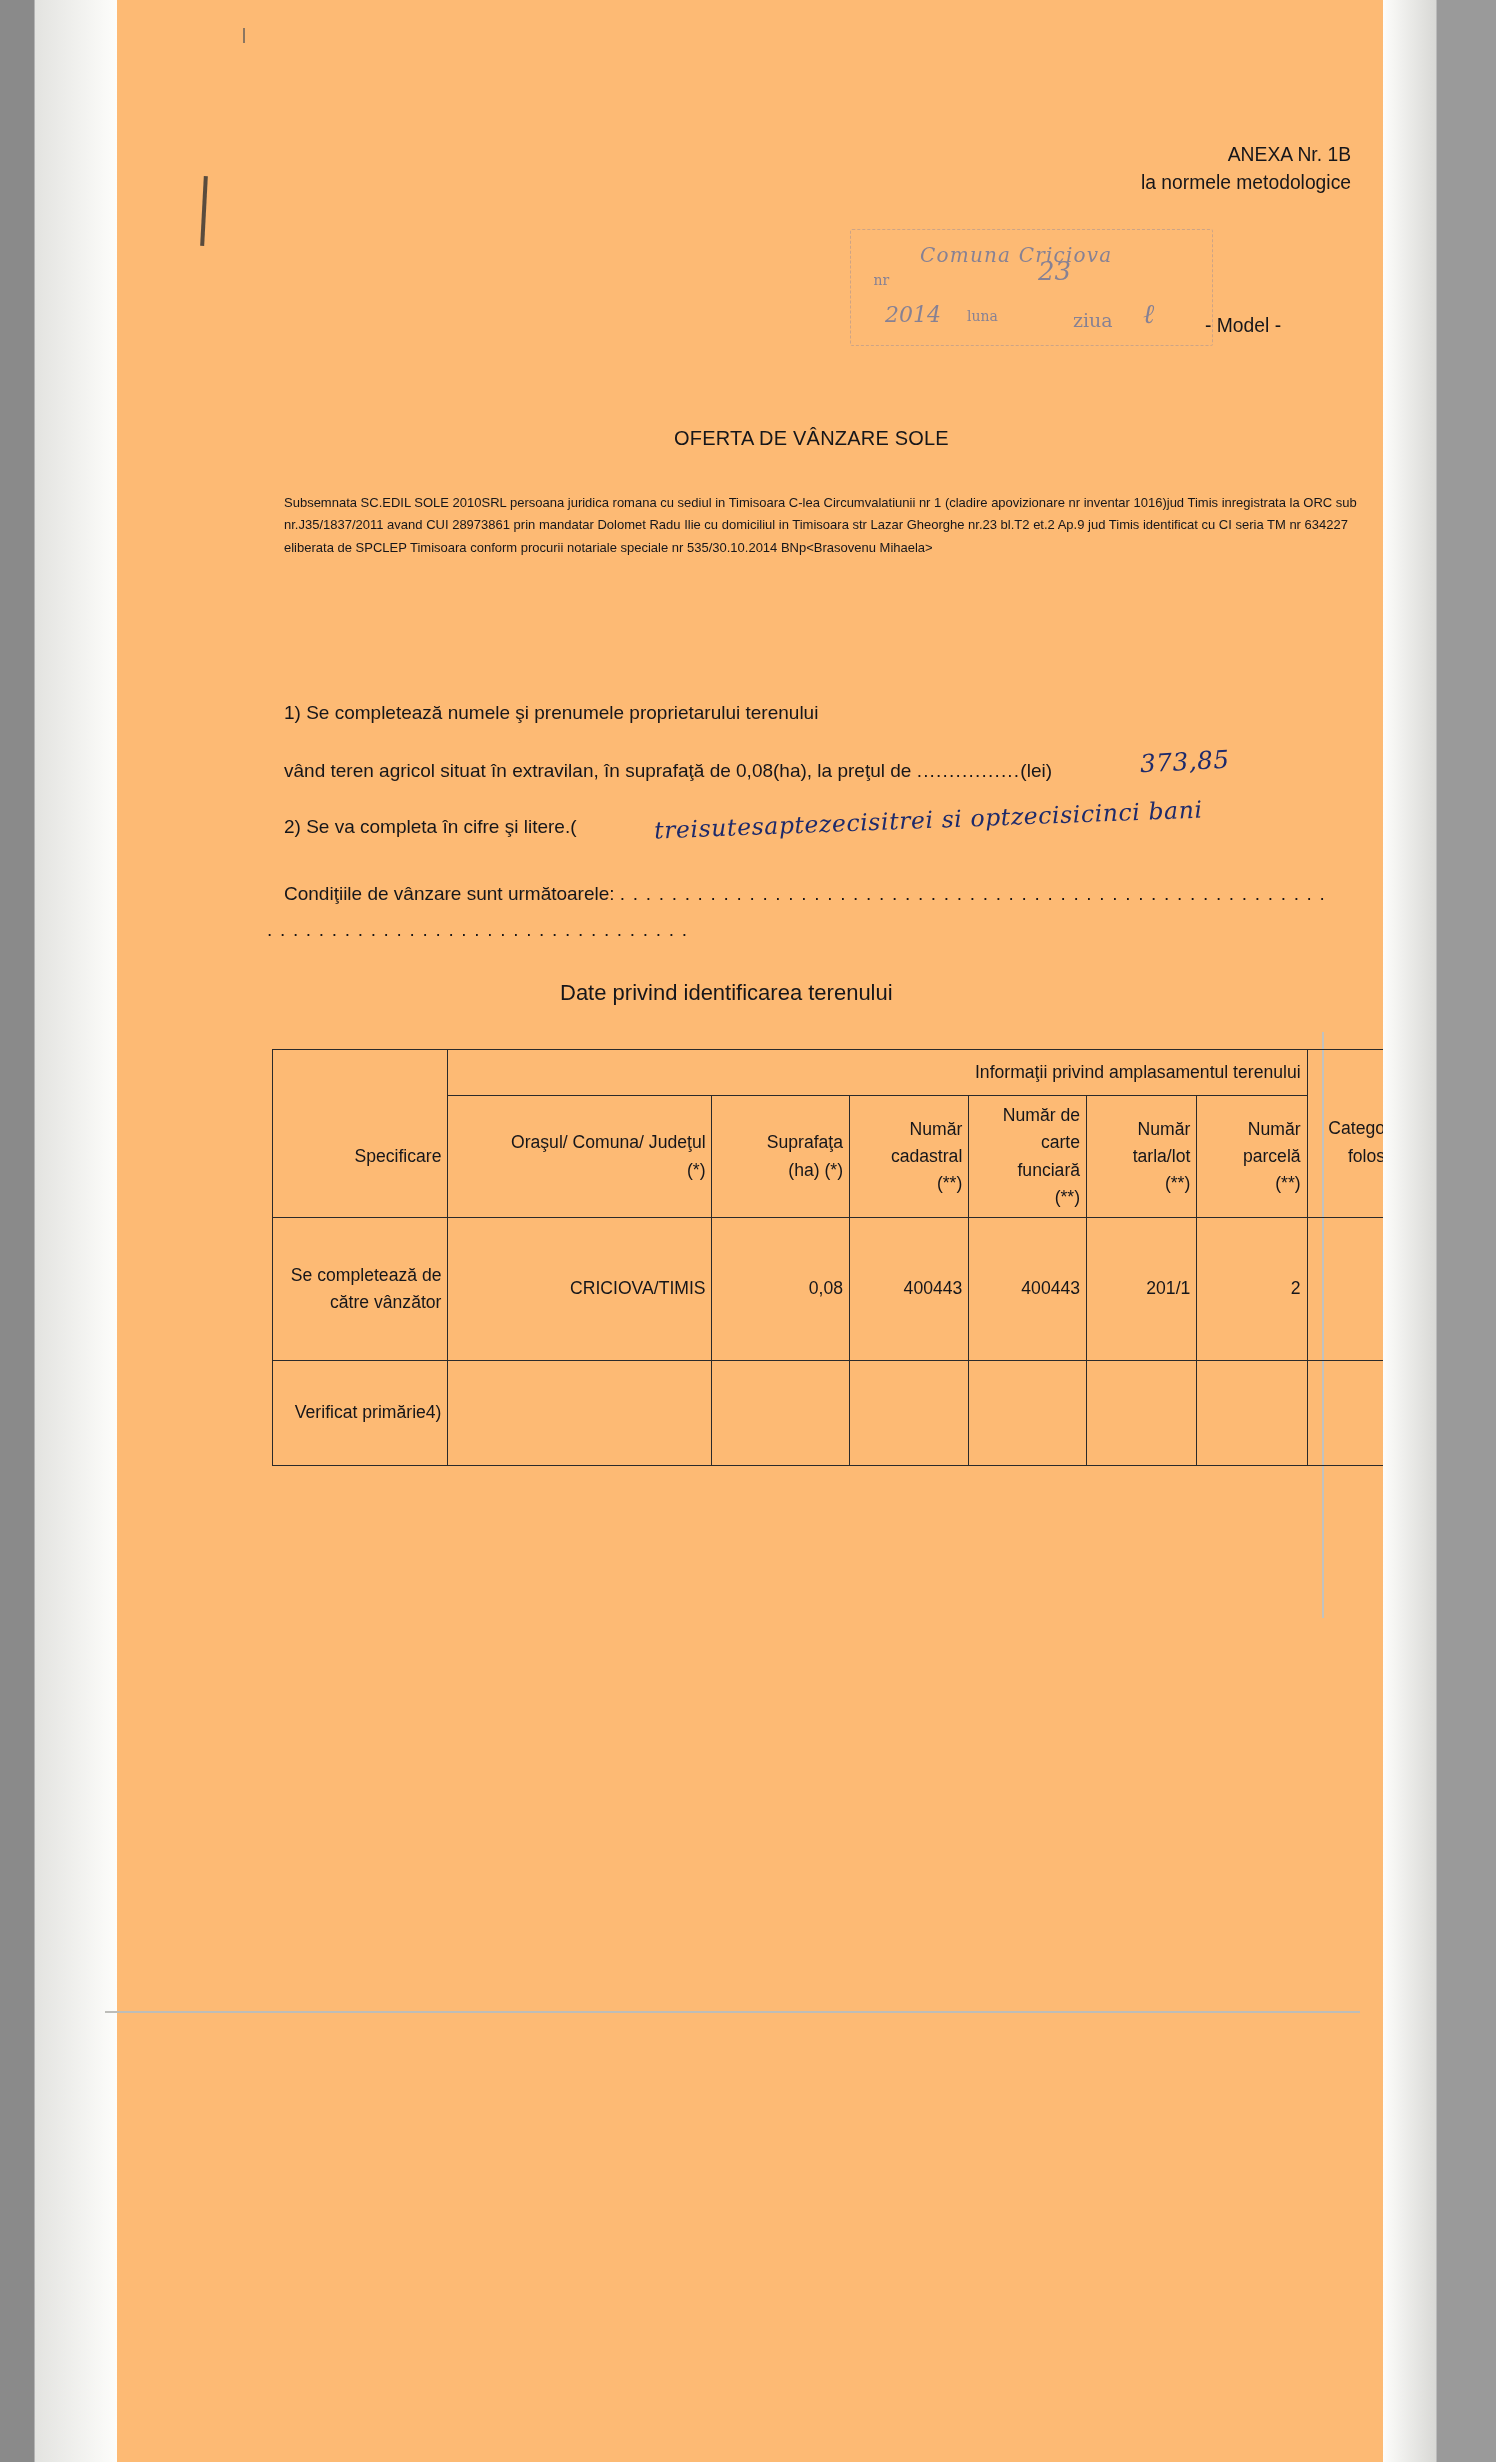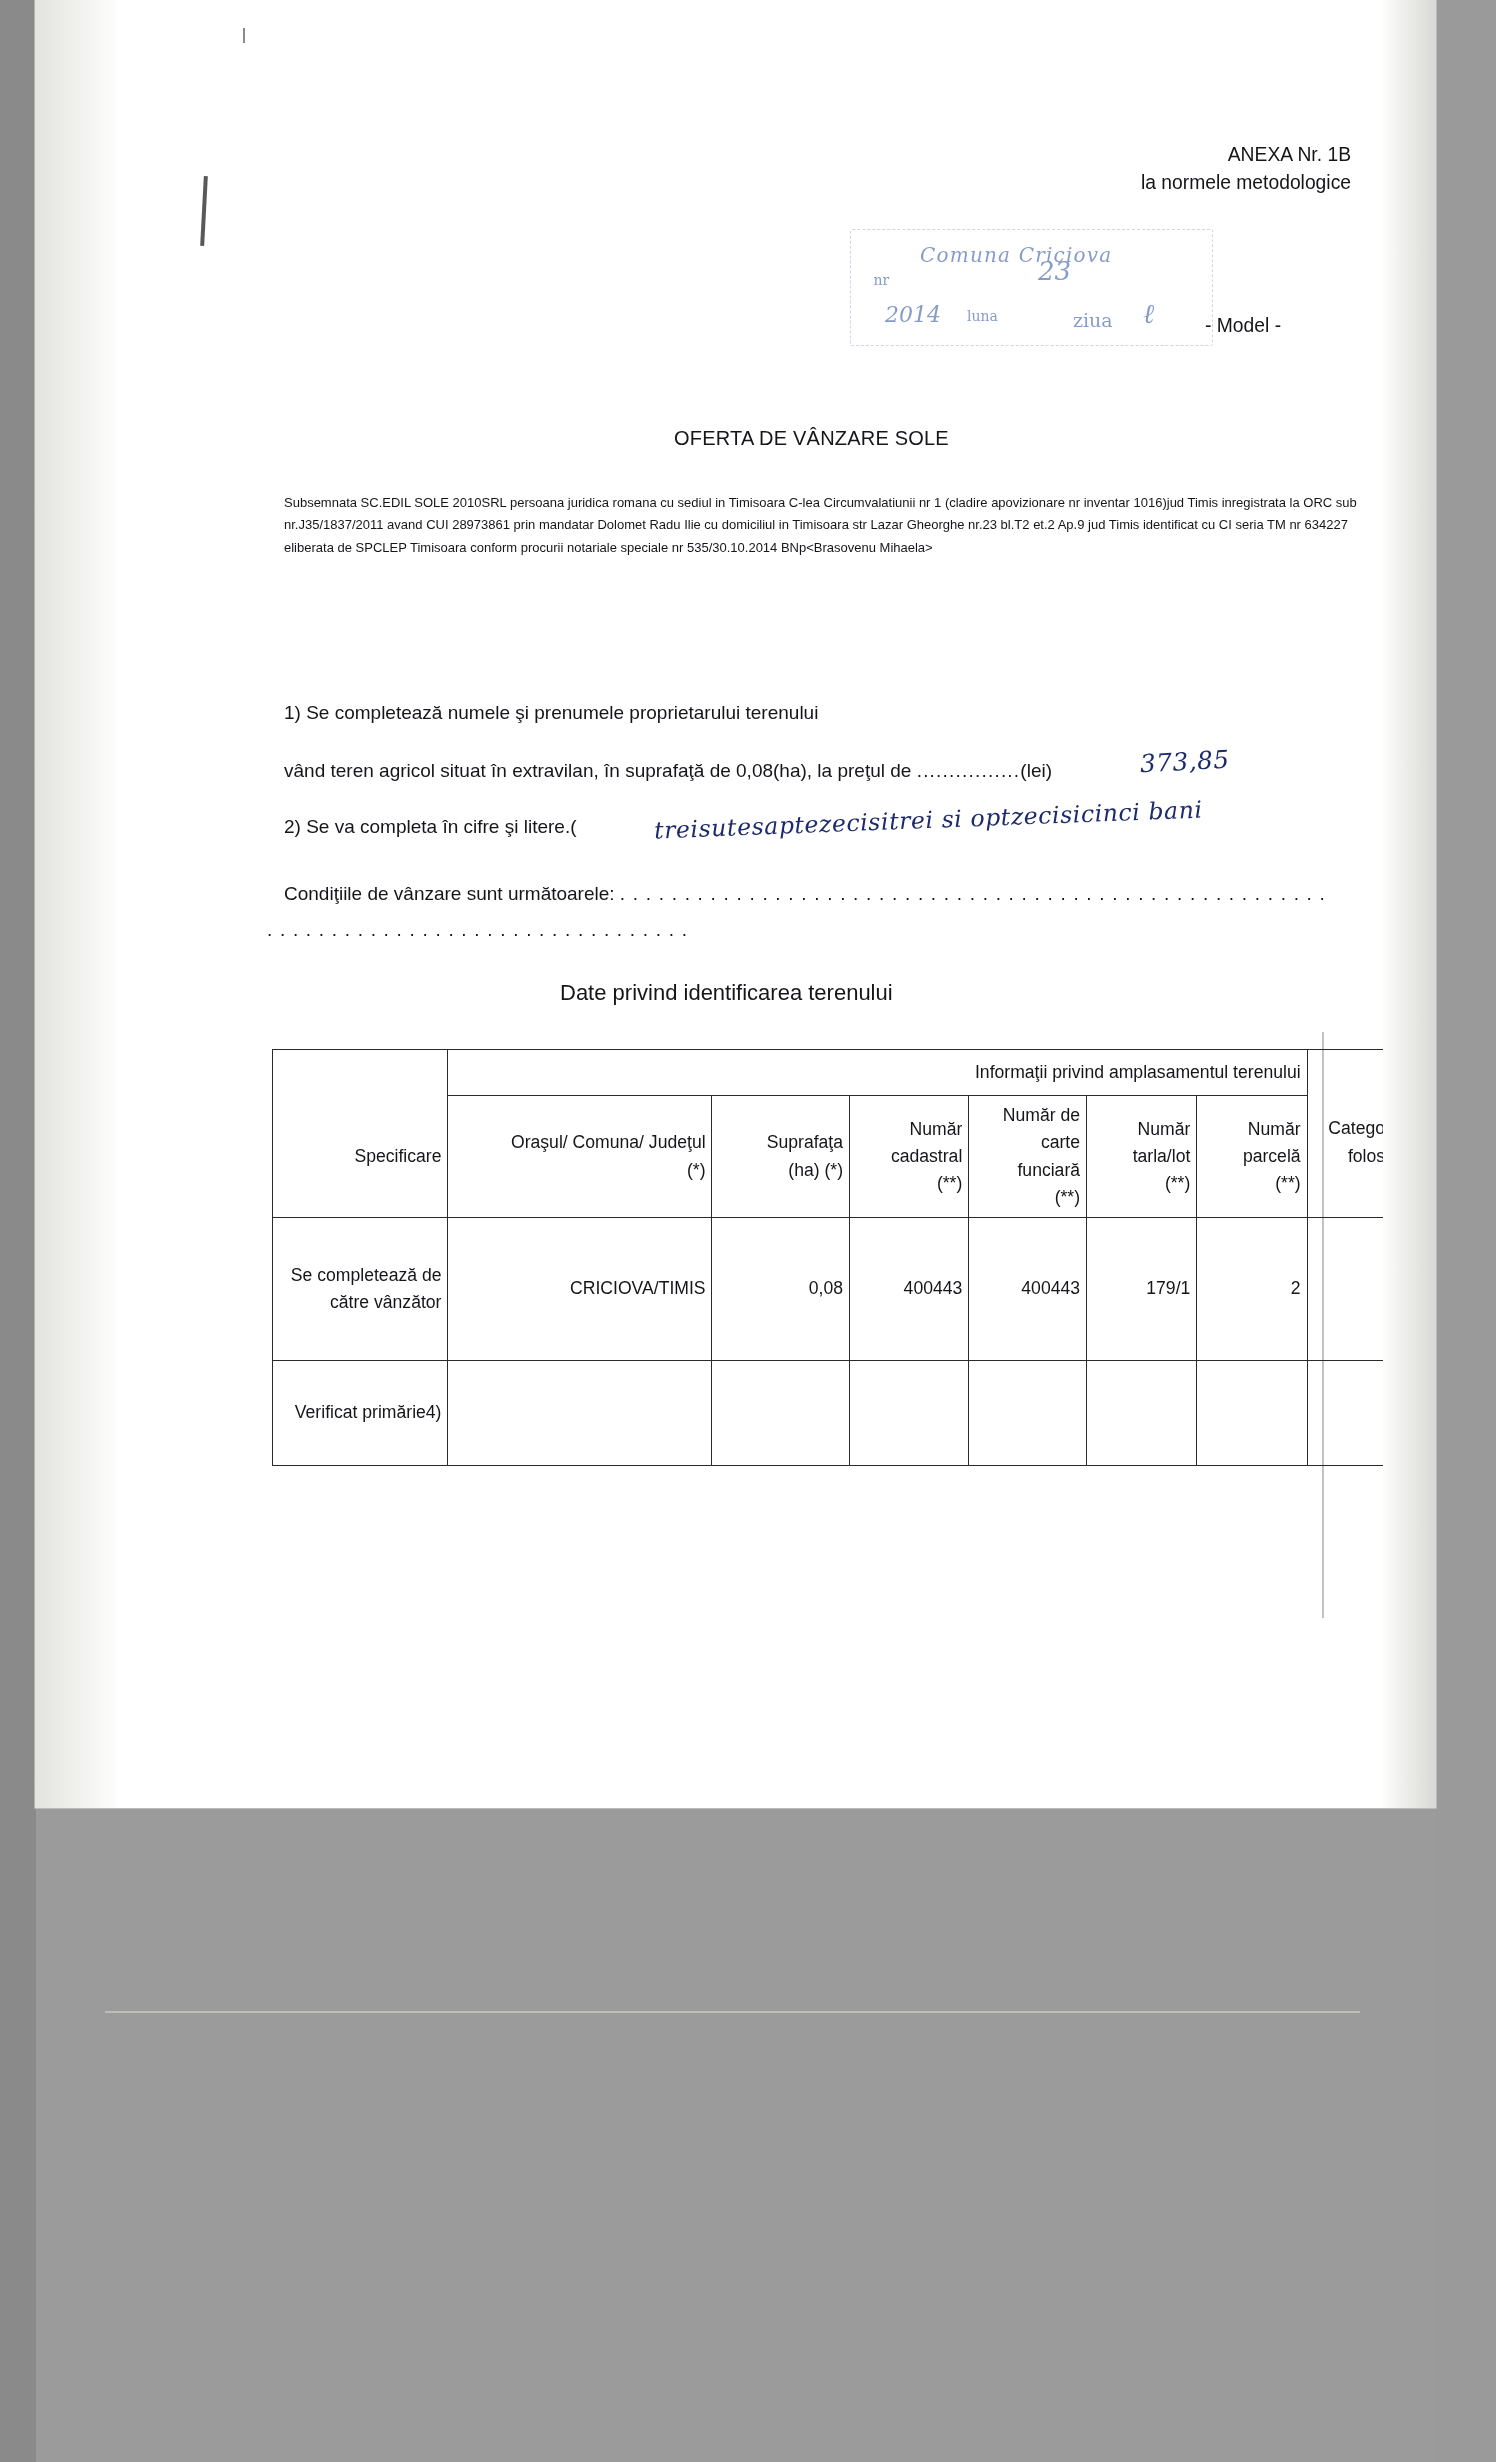--- a/index.html
+++ b/index.html
@@ -16,22 +16,22 @@
     height: 2462px;
     background: #9b9b9b;
     overflow: hidden;
   }
   
   .scan {
     position: absolute;
     left: 35px;
     top: 0px;
     width: 1401px;
-    height: 1808px;
-    background: #ffffff;
+    height: 2462px;
+    background: #fdba74;
     box-shadow: 0 0 0 0.6px #cfcfcf;
   }
   .scan::before {
     
     content: "";
     position: absolute;
     left: 0; top: 0; bottom: 0; width: 82px;
     background: linear-gradient(to right, #e3e3e0, #fdfdfb);
     pointer-events: none;
   }
@@ -335,21 +335,21 @@
             <div>Categoria de folosinţă3)</div>
             <div>(**)</div>
           </td>
         </tr>
         <tr class="row-data">
           <td class="cspec">Se completează de către vânzător</td>
           <td>CRICIOVA/TIMIS</td>
           <td>0,08</td>
           <td>400443</td>
           <td>400443</td>
-          <td>179/1</td>
+          <td>201/1</td>
           <td>2</td>
           <td>altele</td>
         </tr>
         <tr class="row-ver">
           <td>Verificat primărie4)</td>
           <td></td>
           <td></td>
           <td></td>
           <td></td>
           <td></td>

